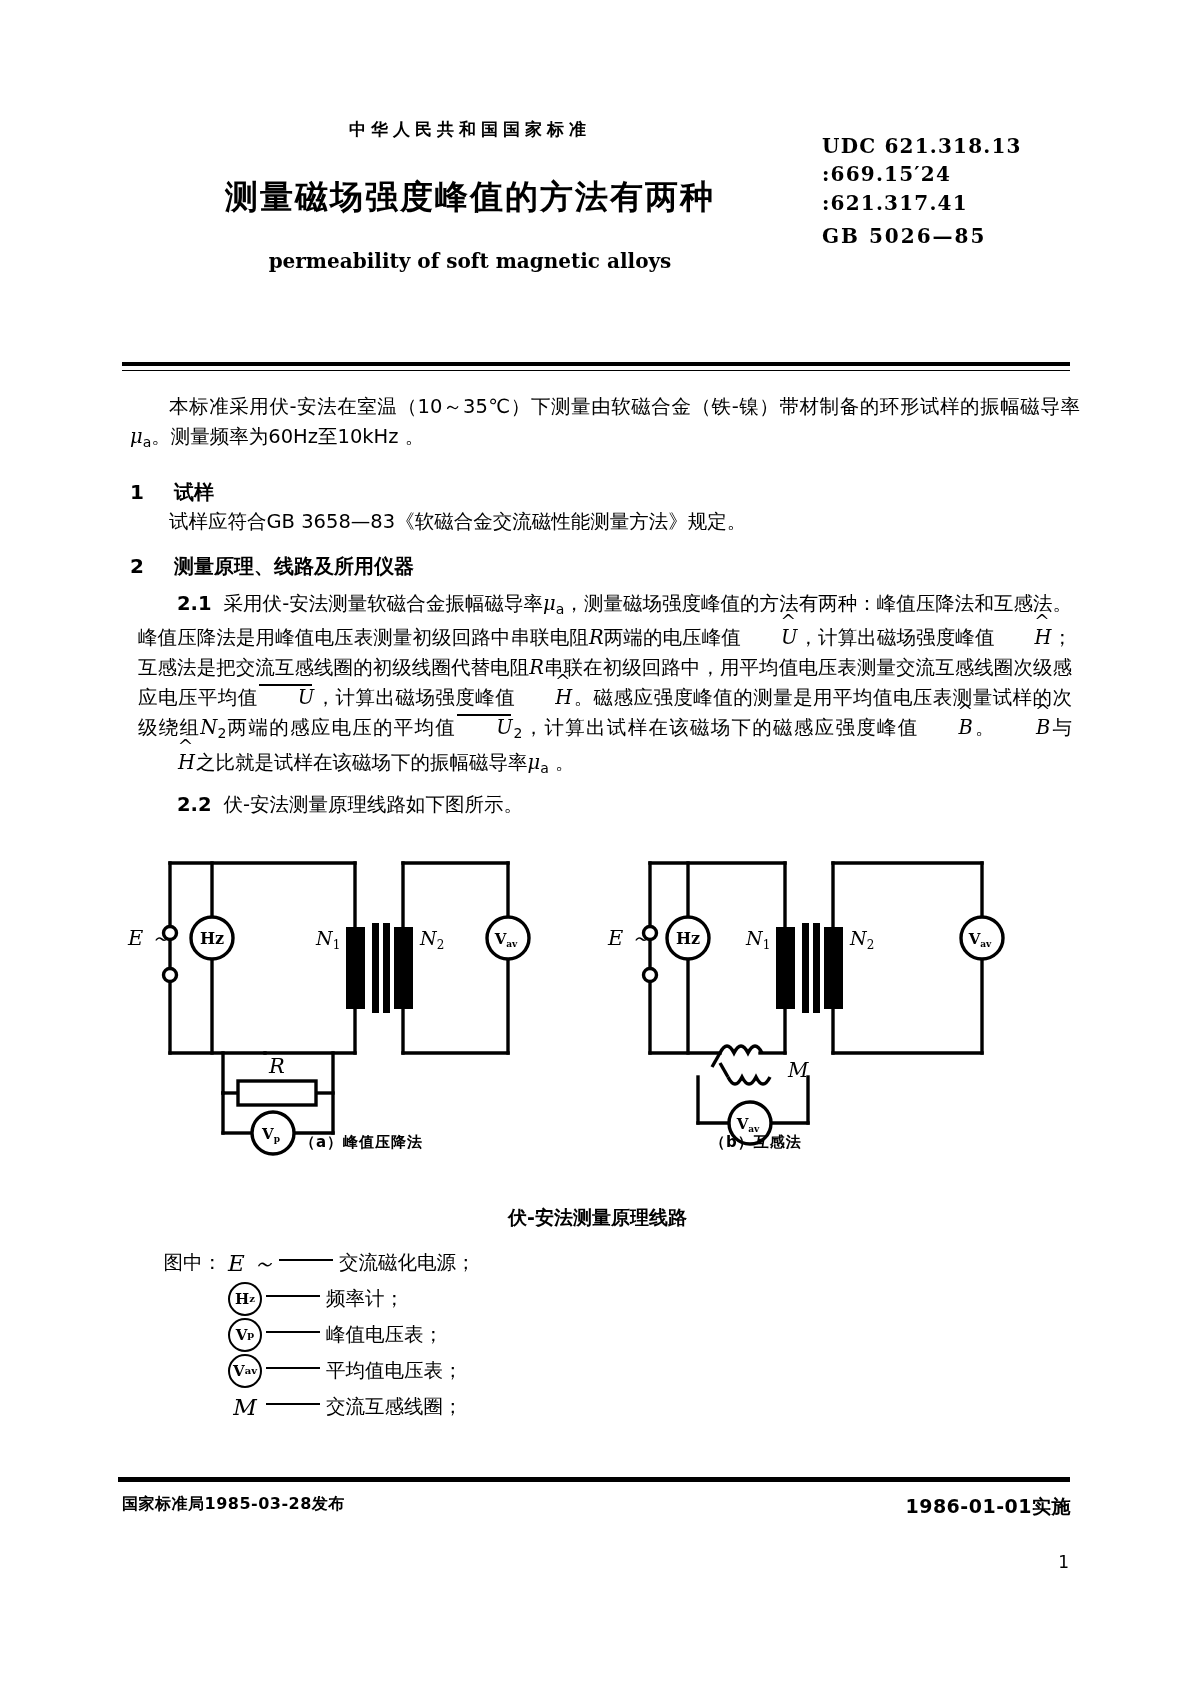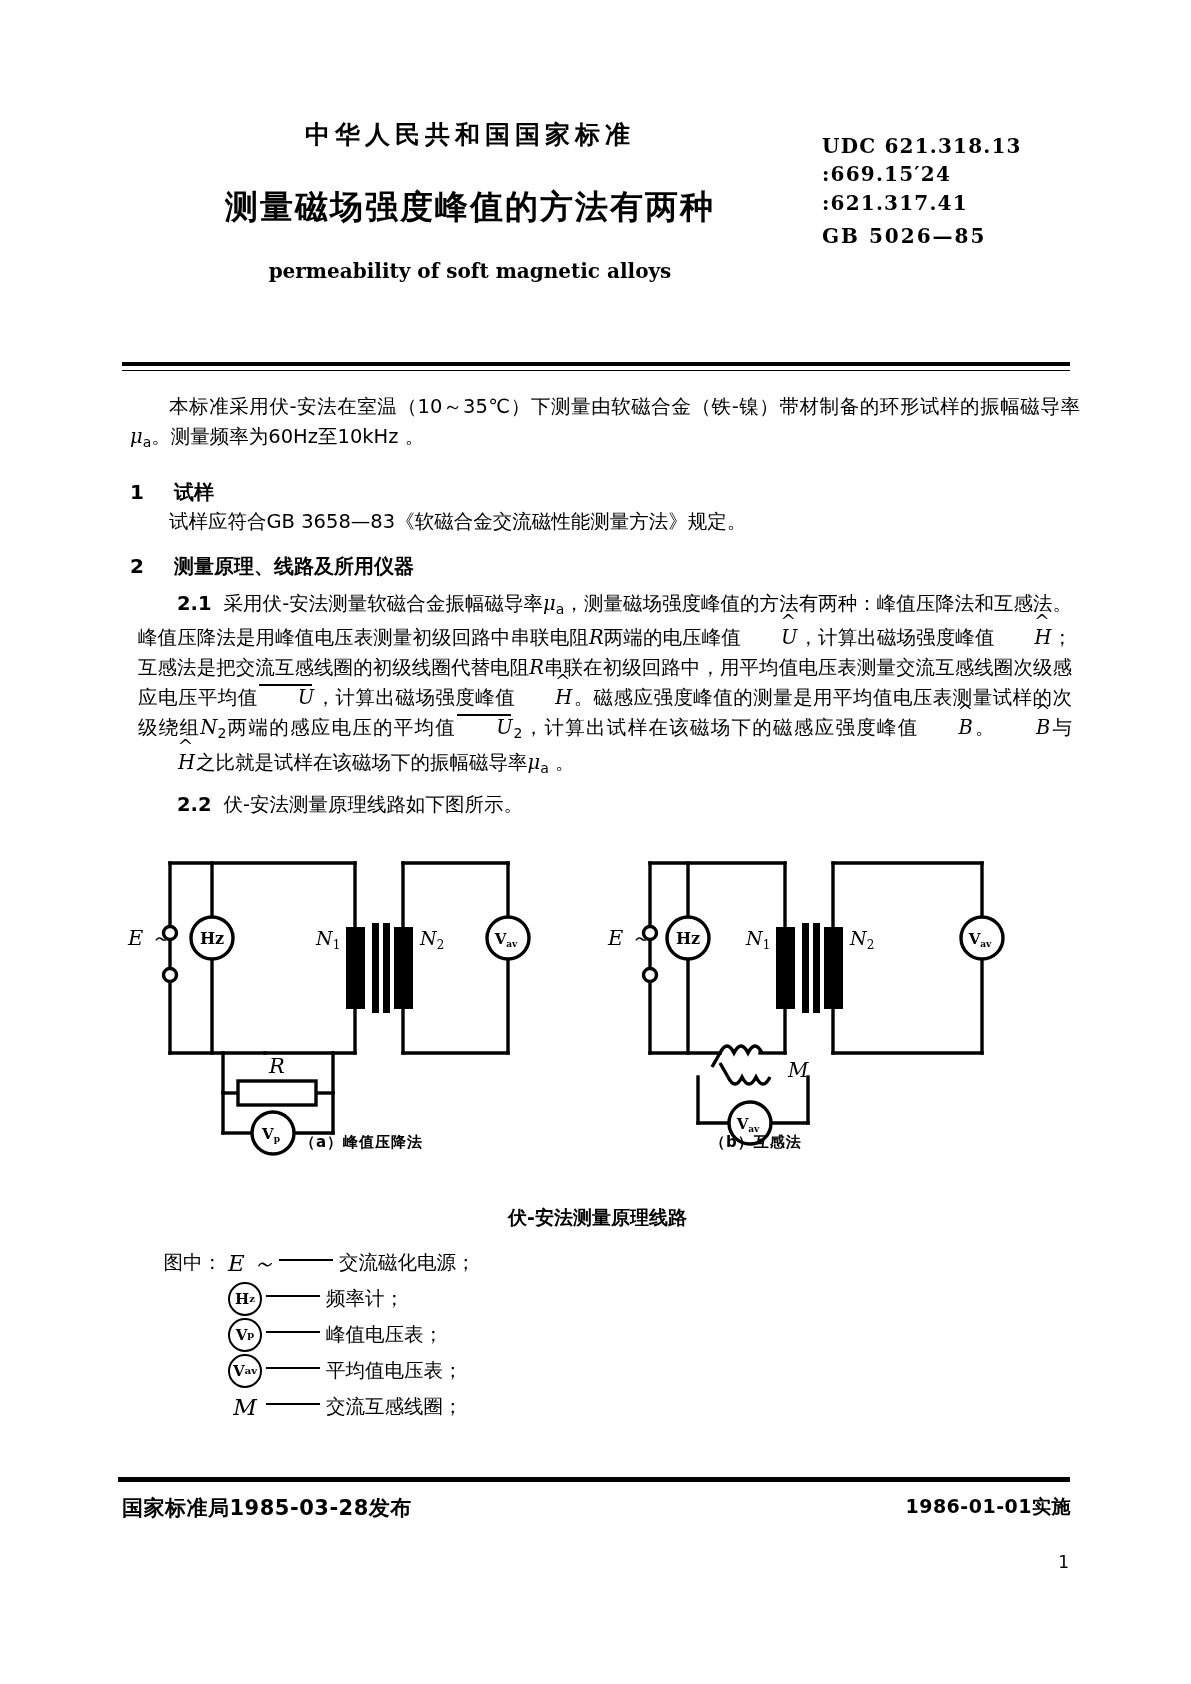--- a/index.html
+++ b/index.html
@@ -10,21 +10,21 @@
     color:#000;overflow:hidden;
   }
   .page{
     position:absolute;left:0;top:0;width:1191px;height:1684px;
     padding:0;box-sizing:border-box;
   }
   
   .hdr{position:absolute;left:120px;top:118px;width:952px;height:230px;}
   .hdr-left{position:absolute;left:0;top:0;width:700px;text-align:center;}
   .nat-line{
-    font-size:25px;font-weight:700;letter-spacing:5px;
+    font-size:17px;font-weight:700;letter-spacing:5px;
     font-family:"DejaVu Sans","Liberation Sans",sans-serif;
   }
   .main-title{
     margin-top:34px;font-size:33px;font-weight:700;letter-spacing:2px;
   }
   .en-title{
     margin-top:26px;font-size:20px;font-weight:700;
     font-family:"DejaVu Serif","Liberation Serif",serif;
     line-height:1.55;text-align:center;
   }
@@ -108,21 +108,21 @@
     font-family:"DejaVu Serif","Liberation Serif",serif;
     font-size:15px;font-weight:700;line-height:1;box-sizing:border-box;
   }
   .mtr .s{font-size:10px;vertical-align:-3px;margin-left:0px;font-weight:700;}
   .esym{
     font-family:"DejaVu Serif","Liberation Serif",serif;
     font-style:italic;font-size:23px;
   }
   
   .foot-l{
-    position:absolute;left:122px;top:1494px;font-size:21px;font-weight:700;
+    position:absolute;left:122px;top:1494px;font-size:16px;font-weight:700;
     letter-spacing:0.5px;
   }
   .foot-r{
     position:absolute;right:120px;top:1494px;font-size:19px;font-weight:700;
     letter-spacing:0.5px;
   }
   .pageno{
     position:absolute;right:122px;top:1552px;font-size:17px;
   }
   svg{display:block;}

